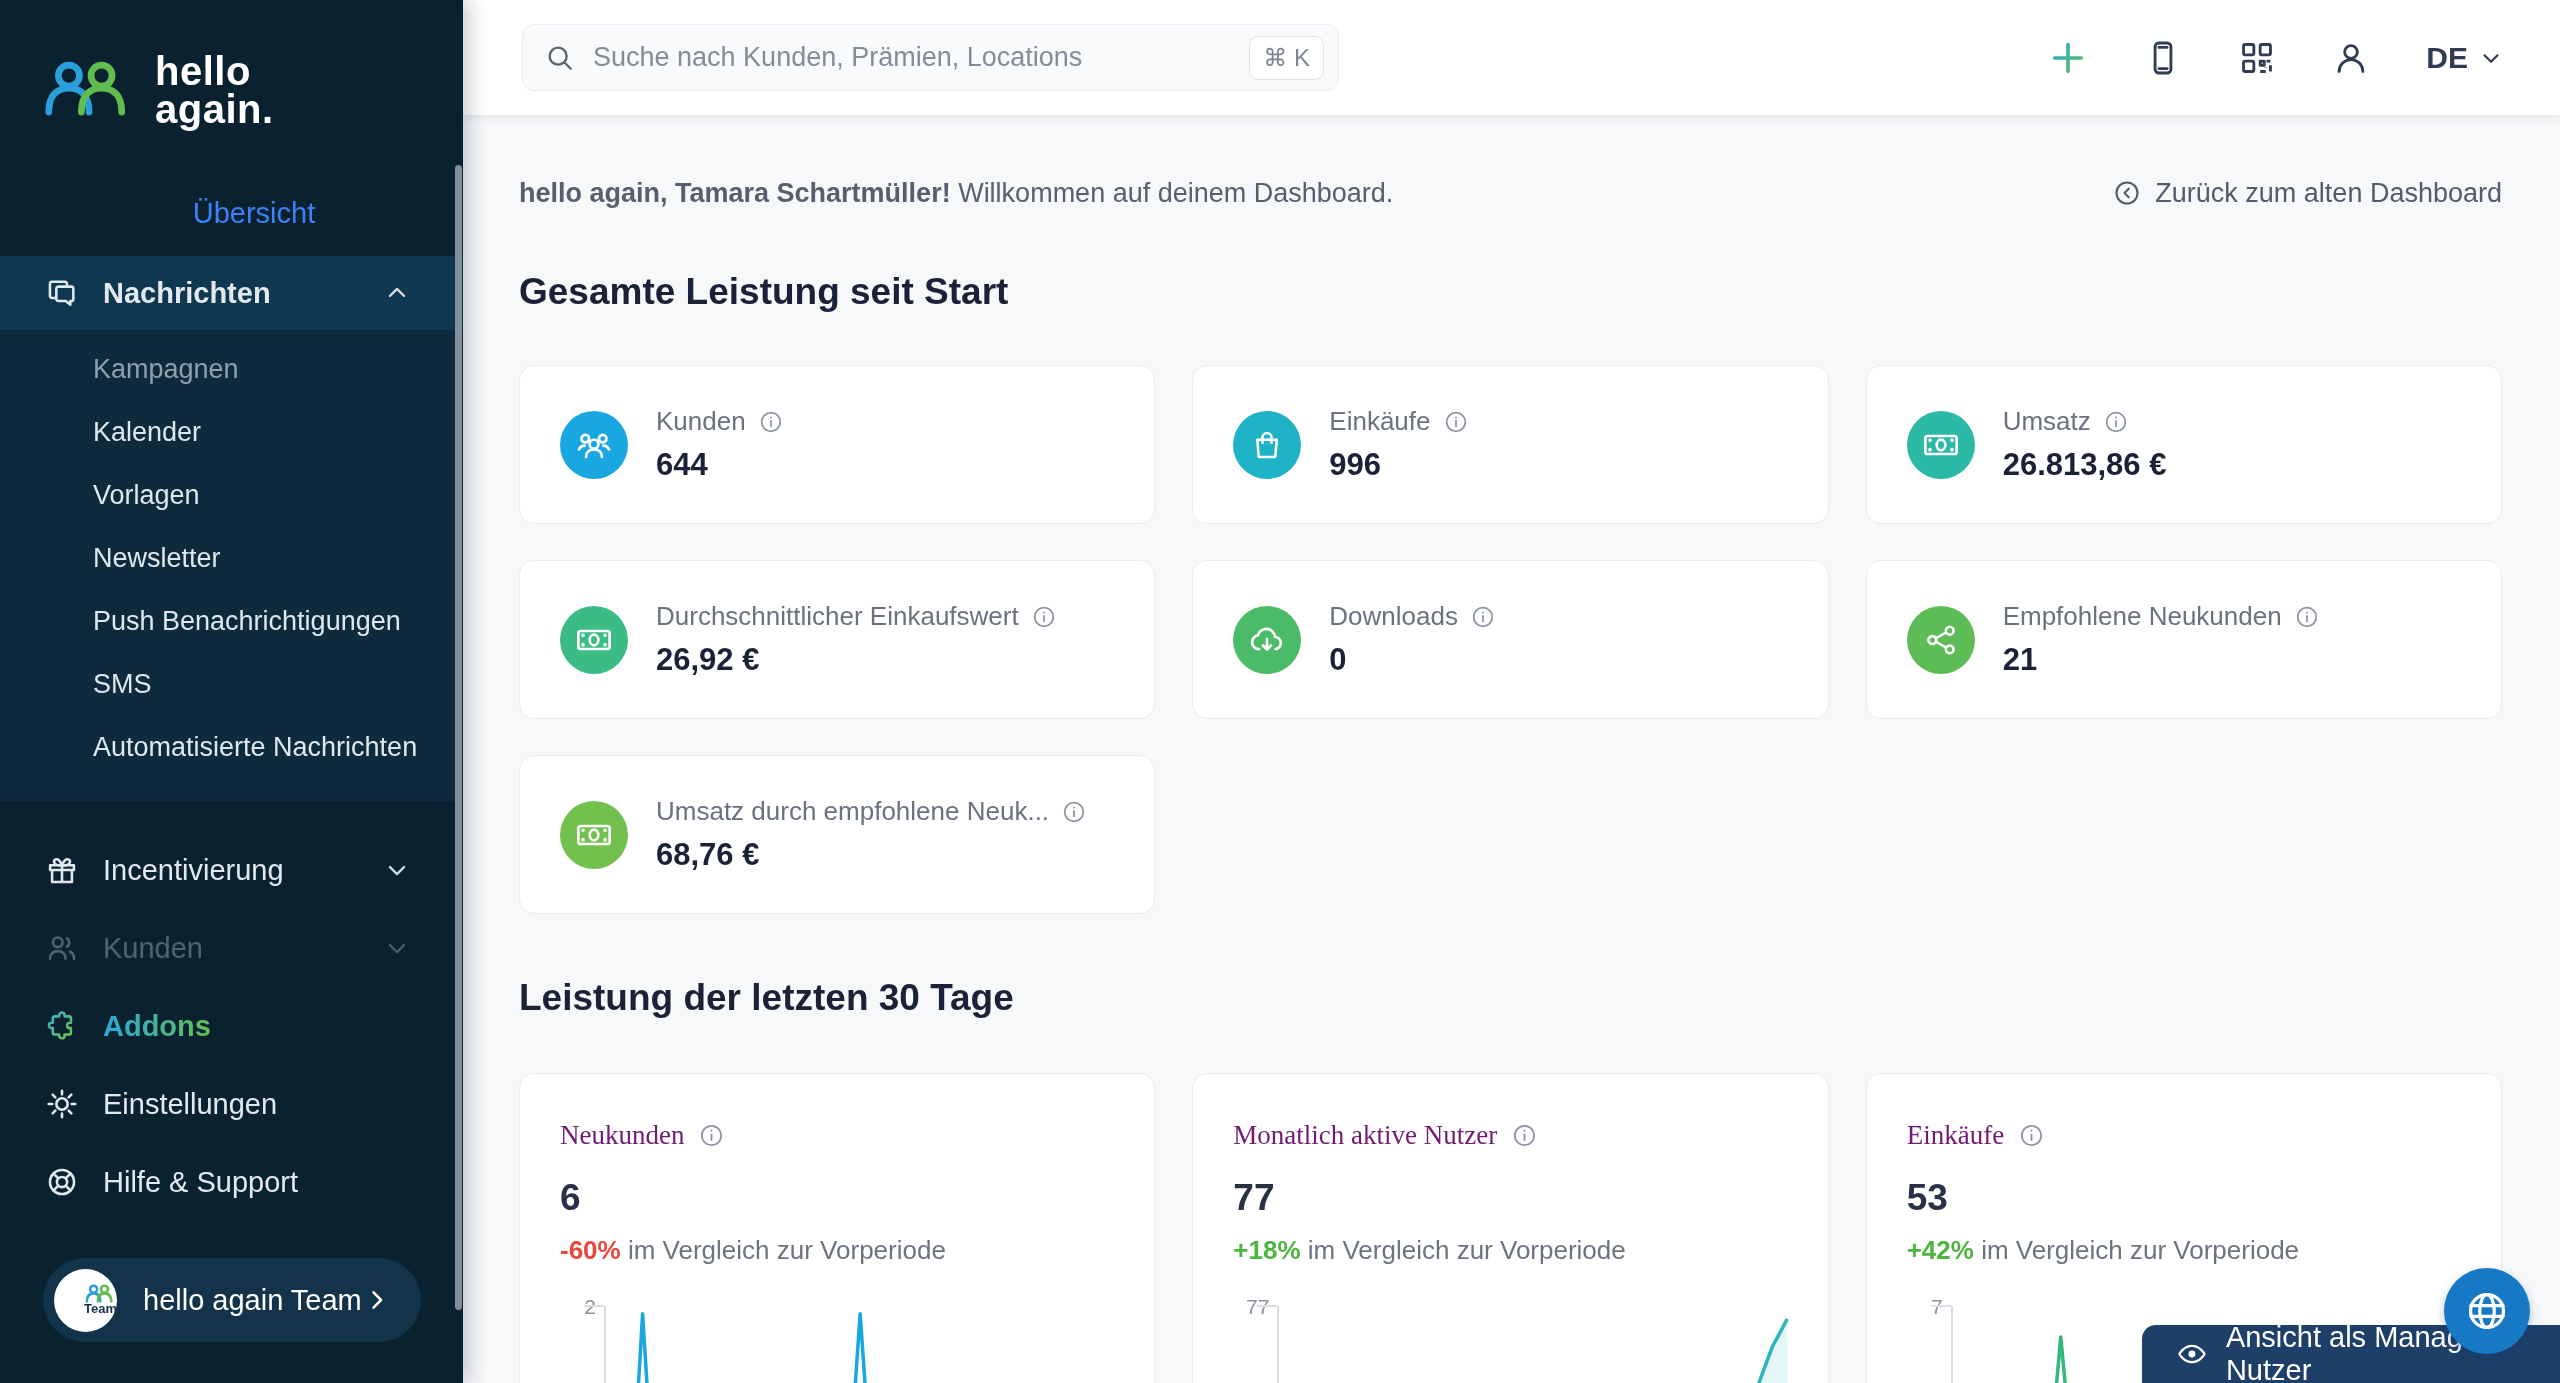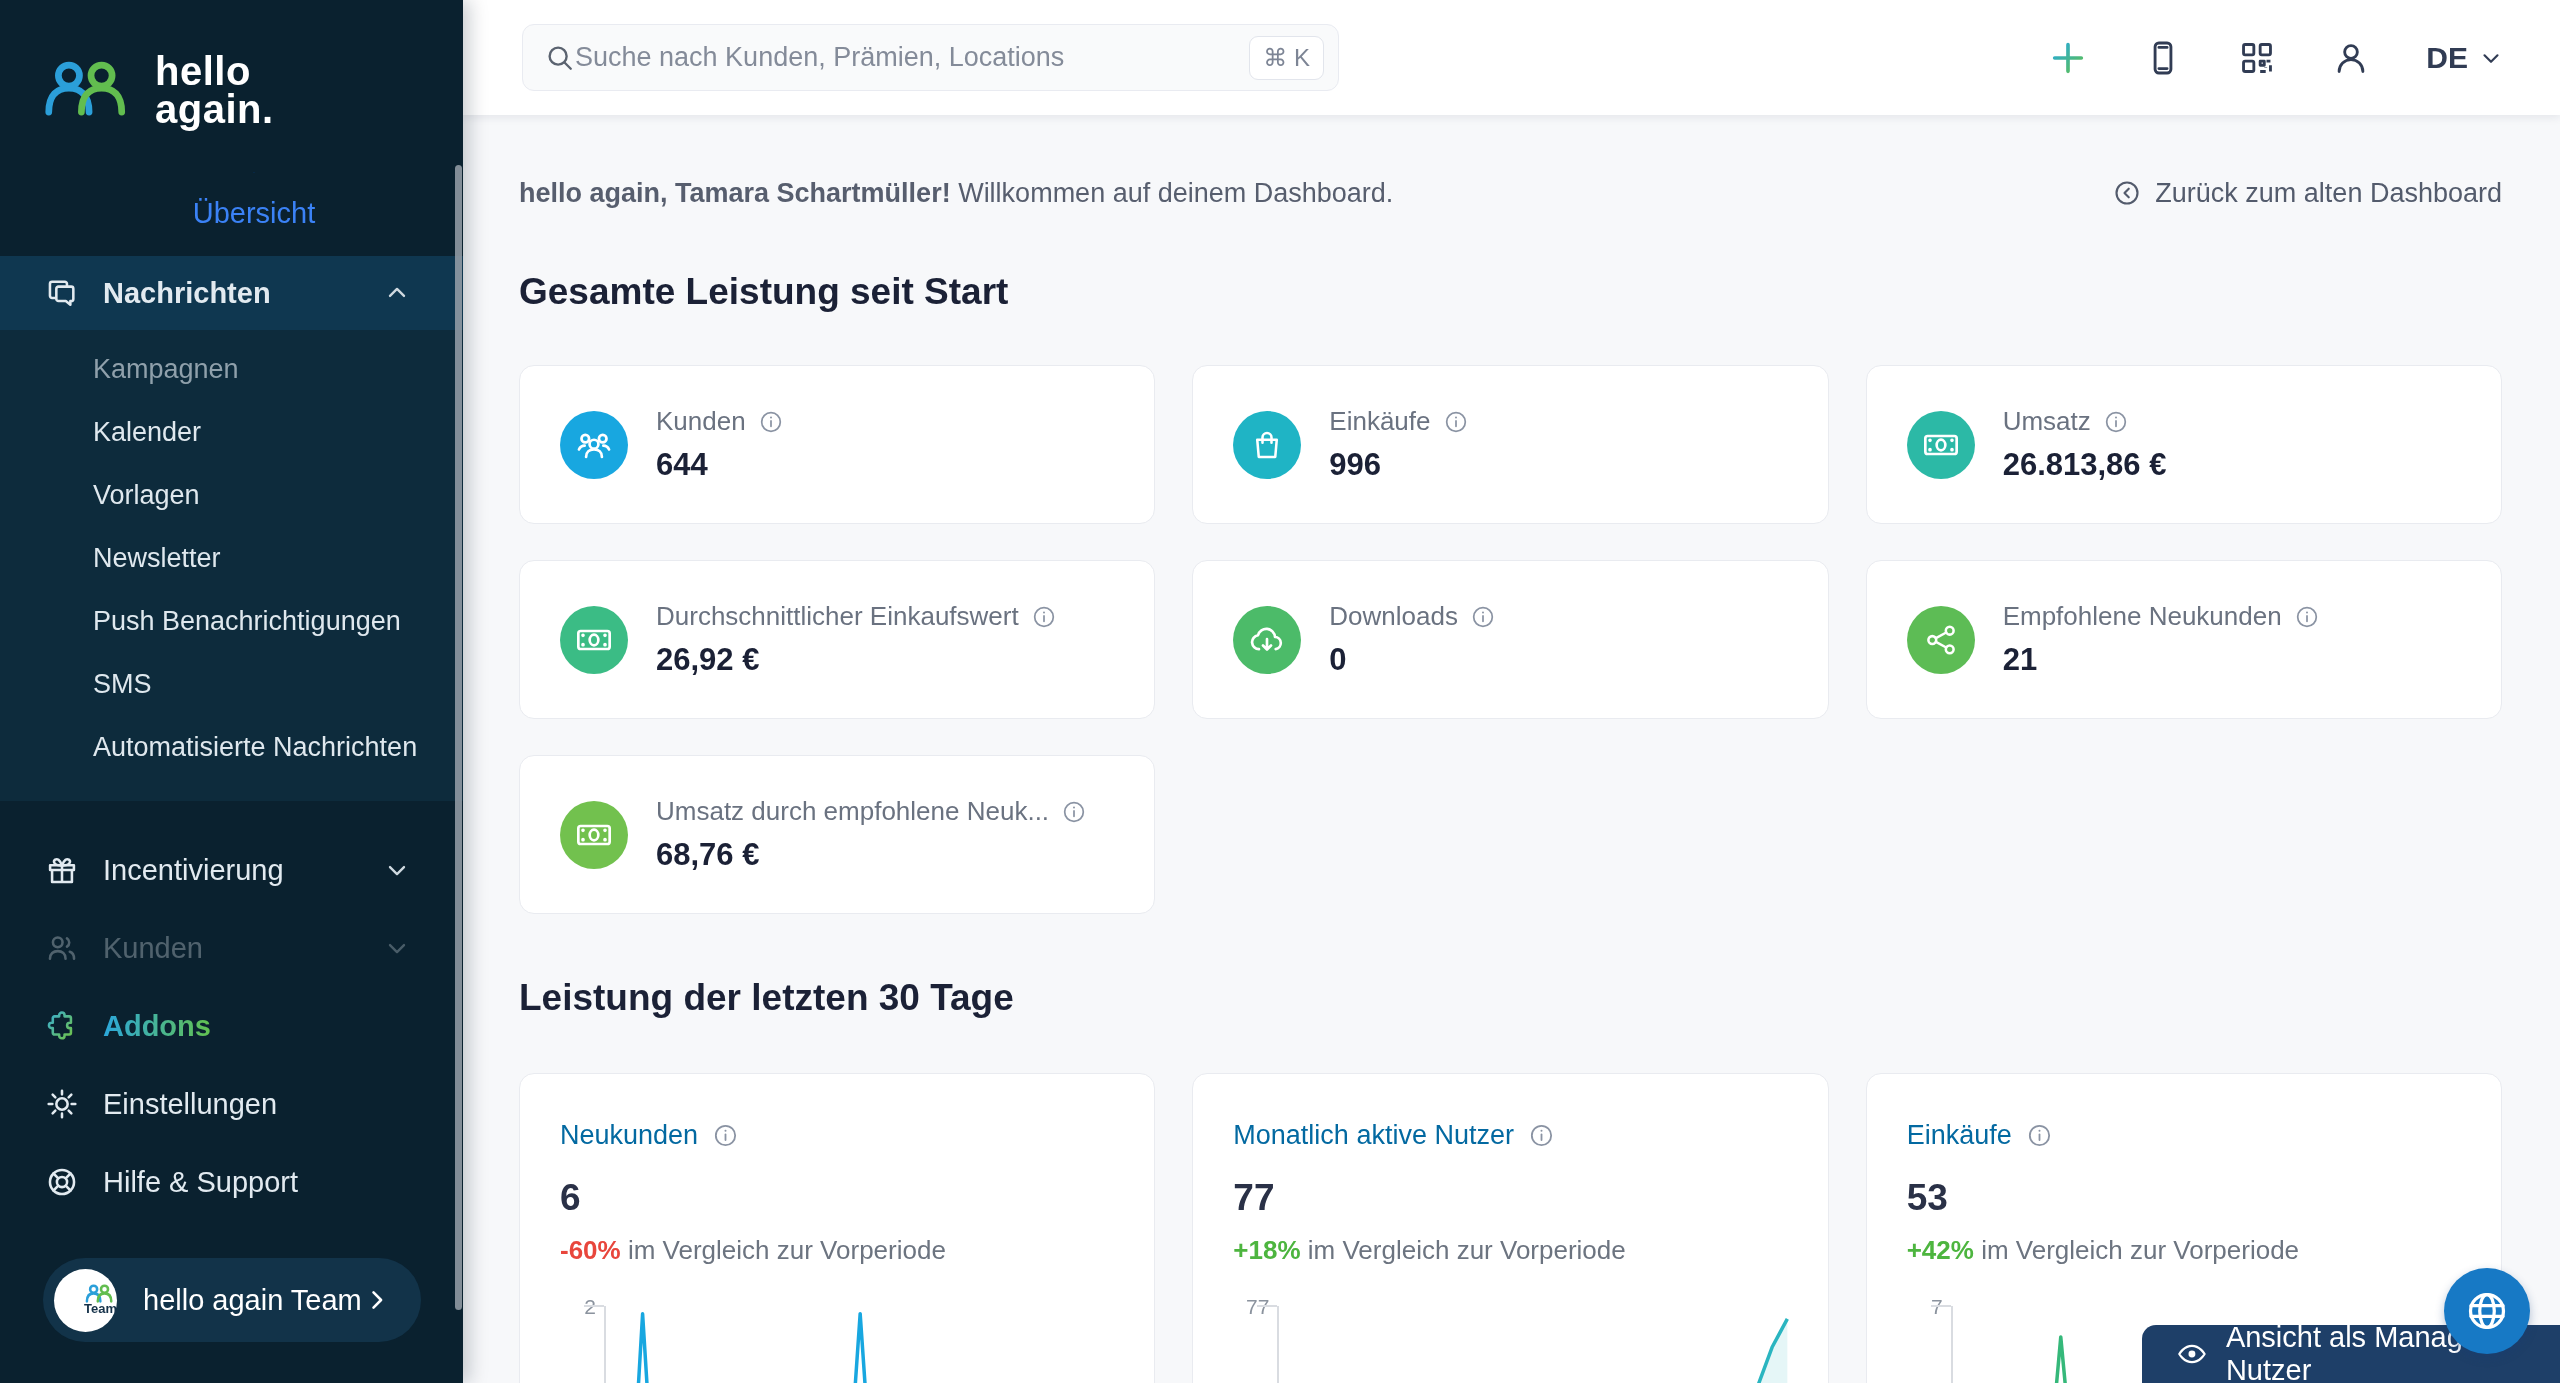--- a/index.html
+++ b/index.html
@@ -34,21 +34,21 @@
   .team-name { flex:1; margin-left:26px; font-size:29px; color:#fff; }
   .sb-scroll { position:absolute; right:1px; top:165px; width:7px; height:1145px;
                border-radius:4px; background:#98a0a9; opacity:.85; }
 
   
   .main { position:absolute; left:463px; top:0; right:0; bottom:0; }
   .topbar { position:absolute; left:0; right:0; top:0; height:115px; background:#fff;
             box-shadow:0 3px 8px rgba(25,35,60,.08); z-index:5; }
   .search { position:absolute; left:59px; top:24px; width:817px; height:67px;
             background:#f9fafb; border:1px solid #e9ebf1; border-radius:12px;
-            display:flex; align-items:center; padding:0 14px 0 22px; }
+            display:flex; align-items:center; padding:0 14px 0 22px; gap:18px; }
   .search input { flex:1; border:none; outline:none; background:transparent;
                   font-size:27px; color:#3a4250; font-family:inherit; }
   .search input::placeholder { color:#848b99; }
   .kbd { border:1px solid #e2e5ec; background:#fff; border-radius:9px; padding:7px 13px;
          font-size:24px; color:#7d8595; white-space:nowrap; }
   .top-icons { position:absolute; right:56px; top:0; height:115px; display:flex;
                align-items:center; gap:56px; color:#313c54; }
   .top-icons .tic { cursor:pointer; display:flex; align-items:center; }
   .lang { display:flex; align-items:center; gap:10px; font-size:30px; font-weight:600;
           color:#313c54; cursor:pointer; }
@@ -67,21 +67,21 @@
   .card { background:#fff; border:1px solid #e9ebf0; border-radius:15px; }
   .stat { height:159px; display:flex; align-items:center; padding-left:40px; gap:28px; }
   .bubble { width:68px; height:68px; border-radius:50%; flex:0 0 68px; display:flex;
             align-items:center; justify-content:center; color:#fff; }
   .stat-label { display:flex; align-items:center; gap:12px; font-size:26px; color:#6a7280; }
   .info { color:#8a93a3; display:inline-flex; }
   .stat-value { font-size:31px; font-weight:700; color:#1b2136; margin-top:10px; }
 
   .chart-card { height:560px; padding:0 40px; }
   .cc-title { margin-top:20px; display:flex; align-items:center; gap:14px;
-              font-size:27px; color:#0369a1; padding-top:26px; }
+              font-size:27px; color:#701a75; padding-top:26px;font-family:Liberation Serif, serif; }
   .cc-value { margin-top:26px; font-size:37px; font-weight:700; color:#2a3147; }
   .cc-delta { margin-top:16px; font-size:26px; color:#6c7480; }
   .cc-delta b { font-weight:700; }
   .spark-row { margin-top:40px; display:flex; }
   .axis-label { width:44px; text-align:right; font-size:21px; color:#8b939e;
                 padding-right:8px; margin-top:-11px; }
   .spark-box { flex:1; height:160px; border-left:2px solid #d9dce1; position:relative; }
   .spark-box::before { content:""; position:absolute; left:-22px; top:-1px; width:20px;
                        height:2px; background:#d9dce1; }
   .spark-box svg { position:absolute; left:0; top:0; width:100%; height:100%; overflow:visible; }

